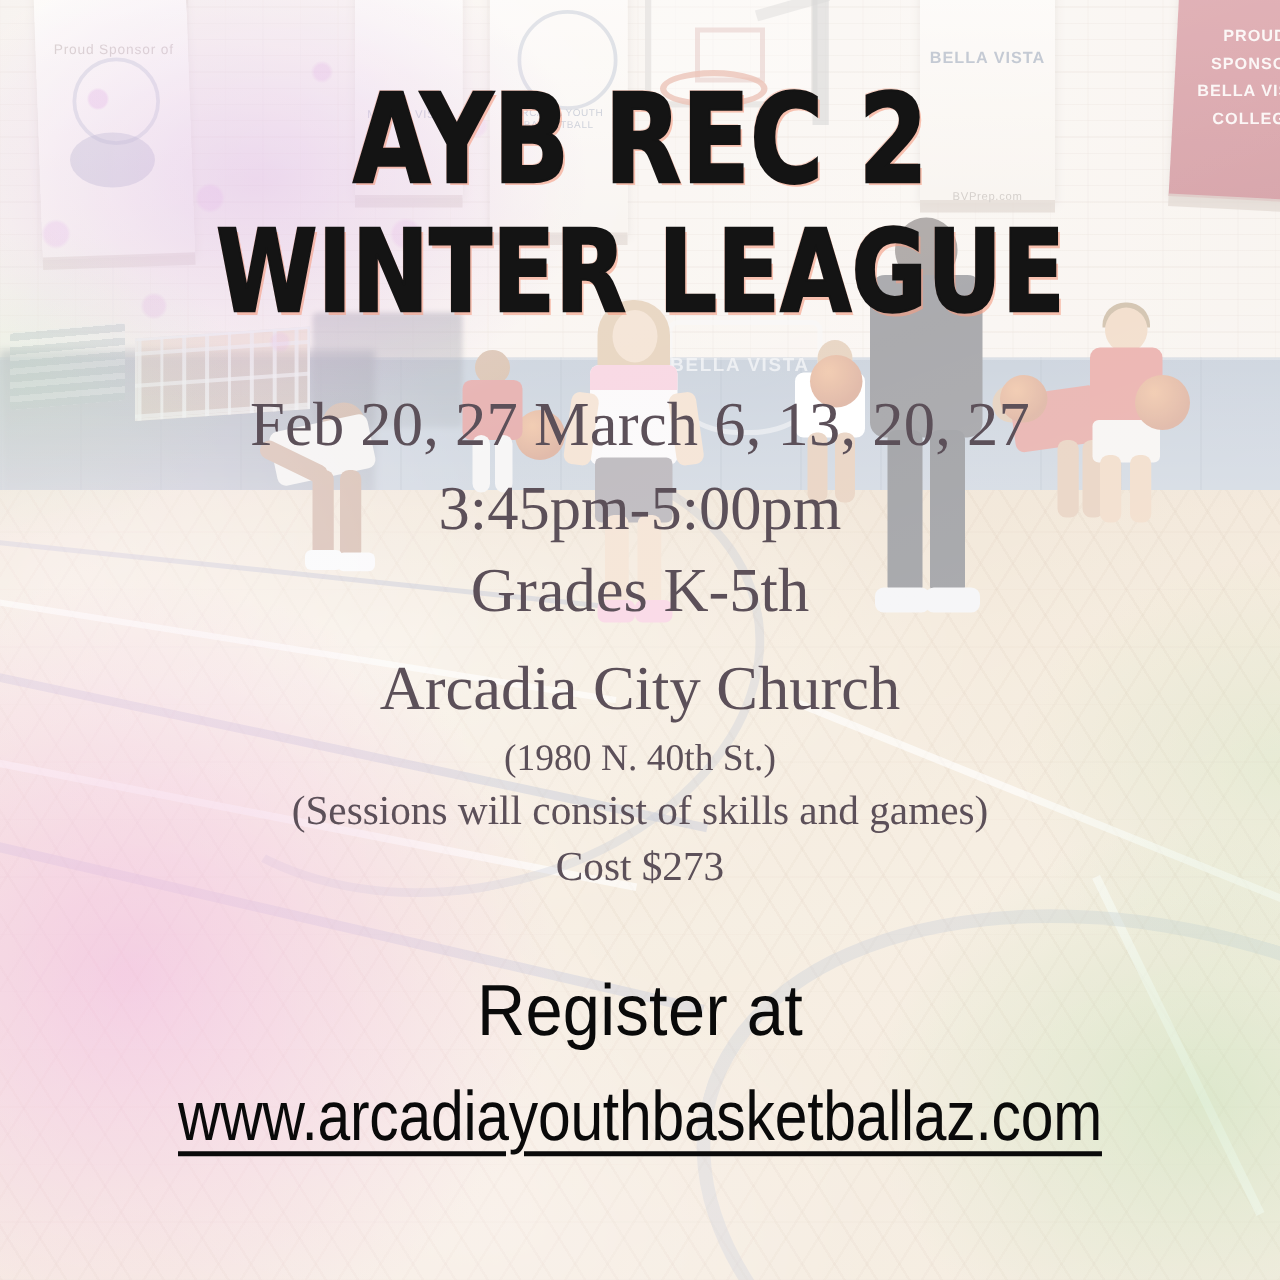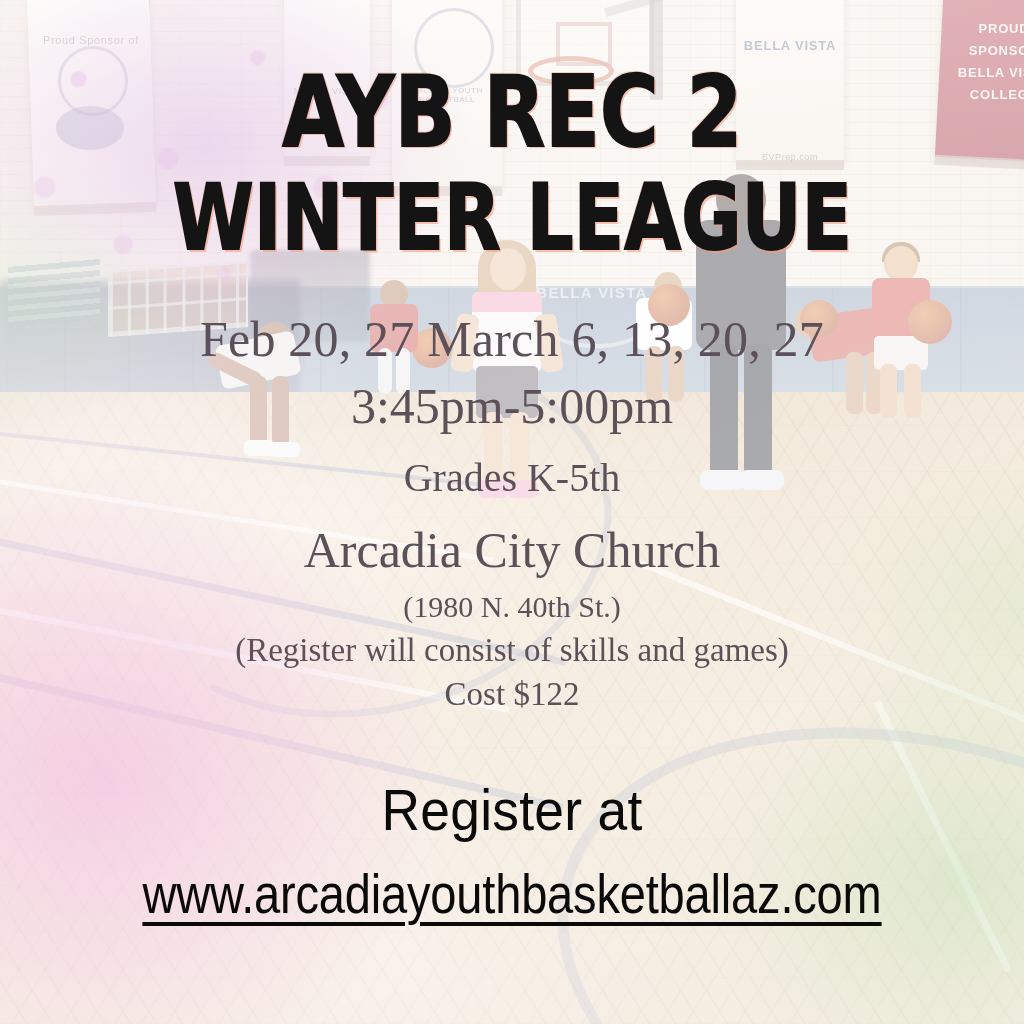--- a/index.html
+++ b/index.html
@@ -317,21 +317,21 @@
   .body-block {
     margin-top: 58px;
     text-align: center;
     color: #5c5059;
     font-family: "Liberation Serif", "DejaVu Serif", serif;
     width: 100%;
   }
   .bl { display:block; line-height: 1.17; }
   .bl-dates  { font-size: 50px; letter-spacing: .004em; }
   .bl-time   { font-size: 50px; margin-top: 8px; }
-  .bl-grades { font-size: 40px; margin-top: 20px; }
+  .bl-grades { font-size: 50px; margin-top: 8px; }
   .bl-place  { font-size: 50px; margin-top: 19px; }
   .bl-addr   { font-size: 30px; margin-top: 10px; }
   .bl-note   { font-size: 33px; margin-top: 6px; }
   .bl-cost   { font-size: 33px; margin-top: 6px; }
 
   .register-block {
     margin-top: 62px;
     text-align: center;
     width: 100%;
     font-family: "Liberation Sans Narrow", "Liberation Sans", sans-serif;
@@ -500,22 +500,22 @@
         <span class="l2">Winter League</span>
       </div>
     </div>
 
     <div class="body-block">
       <span class="bl bl-dates">Feb 20, 27 March 6, 13, 20, 27</span>
       <span class="bl bl-time">3:45pm-5:00pm</span>
       <span class="bl bl-grades">Grades K-5th</span>
       <span class="bl bl-place">Arcadia City Church</span>
       <span class="bl bl-addr">(1980 N. 40th St.)</span>
-      <span class="bl bl-note">(Register will consist of skills and games)</span>
-      <span class="bl bl-cost">Cost $122</span>
+      <span class="bl bl-note">(Sessions will consist of skills and games)</span>
+      <span class="bl bl-cost">Cost $273</span>
     </div>
 
     <div class="register-block">
       <span class="reg-at">Register at</span>
       <span class="reg-url">www.arcadiayouthbasketballaz.com</span>
     </div>
 
   </div>
 </div>
 

